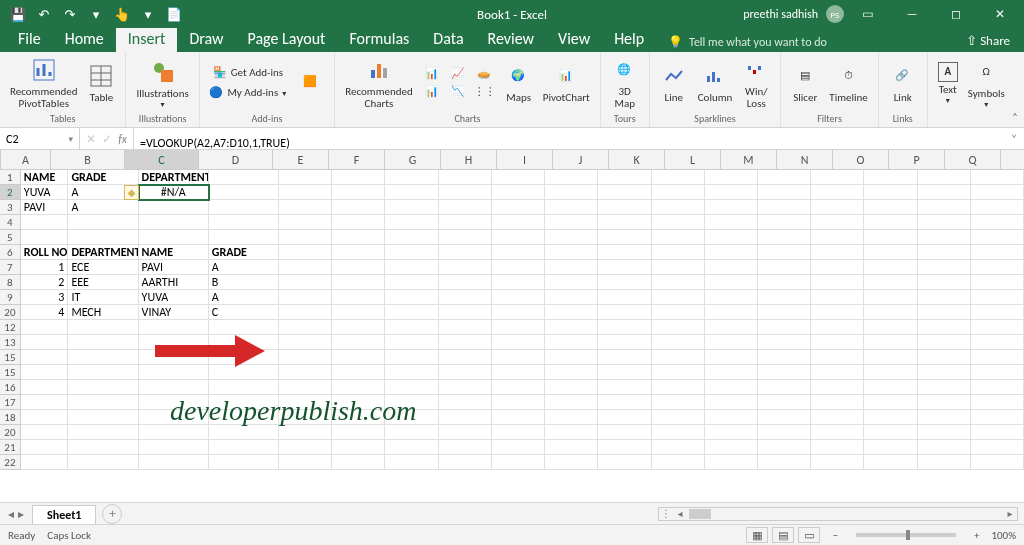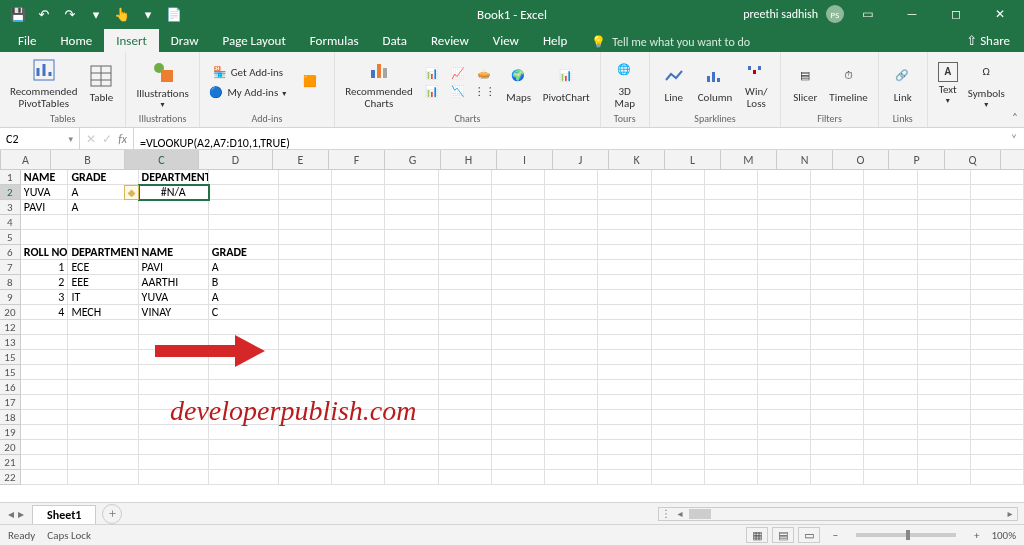--- a/index.html
+++ b/index.html
@@ -9,21 +9,21 @@
   .titlebar { background: #217346; color: #fff; height: 28px; display: flex; align-items: center; position: relative; }
   .qat { display: flex; align-items: center; gap: 2px; padding-left: 6px; }
   .qat .q { width: 24px; height: 24px; display:flex; align-items:center; justify-content:center; font-size: 13px; cursor: pointer; }
   .title-center { position: absolute; left: 50%; transform: translateX(-50%); font-size: 13px; }
   .title-right { margin-left: auto; display: flex; align-items: center; gap: 4px; padding-right: 4px; font-size: 12px; }
   .avatar { width: 18px; height: 18px; border-radius: 50%; background: #8fb99b; display:inline-flex; align-items:center; justify-content:center; font-size:9px; margin-left:4px;}
   .winbtn { width: 40px; height: 28px; display:flex; align-items:center; justify-content:center; font-size: 12px; }
 
   
   .tabs { background: #217346; height: 24px; display: flex; align-items: flex-end; padding-left: 6px; color: #fff; }
-  .tab { padding: 4px 12px; font-size: 13px; cursor: pointer; margin-top: 7px; }
+  .tab { padding: 4px 12px; font-size: 16px; cursor: pointer; margin-top: 7px; }
   .tab.active { background: #f3f3f3; color: #217346; }
   .tellme { display:flex; align-items:center; gap:6px; margin-left: 12px; color: #d6e9dd; font-size: 12px; padding-bottom:3px;}
   .share { margin-left: auto; padding: 4px 14px; font-size: 13px; }
 
   
   .ribbon { background: #f3f3f3; height: 76px; border-bottom: 1px solid #d4d4d4; display: flex; position: relative; }
   .group { border-right: 1px solid #e1e1e1; padding: 2px 8px 0 8px; display:flex; flex-direction:column; align-items:center; justify-content:space-between; }
   .group-body { display:flex; align-items:center; gap:6px; flex:1; }
   .group-label { font-size: 10px; color: #666; padding-bottom: 2px; }
   .rbtn { display:flex; flex-direction:column; align-items:center; justify-content:center; font-size: 11px; color:#333; cursor:pointer; text-align:center; line-height:1.1; padding:2px;}
@@ -51,21 +51,21 @@
   .cell { border-right:1px solid #e0e0e0; border-bottom:1px solid #e0e0e0; padding:0 3px; font-size:12px; display:flex; align-items:center; overflow:hidden; white-space:nowrap;}
   .bold { font-weight:bold; }
   .ra { justify-content:flex-end; }
   .ctr { justify-content:center; }
   .sel-cell { outline: 2px solid #217346; outline-offset:-1px; z-index:5; position:relative;}
 
   .smart-tag { position:absolute; left:124px; top:15px; width:15px; height:15px; background:#fff9e6; border:1px solid #d6b656; display:flex; align-items:center; justify-content:center; z-index:10;}
   .smart-tag::before { content:"◆"; color:#d6b656; font-size:10px;}
 
   .arrow-annot { position:absolute; left:155px; top:165px; z-index:20; }
-  .water { position:absolute; left:170px; top:225px; font-family:"Brush Script MT","Segoe Script",cursive; font-size:28px; font-style:italic; color:#b91c1c; z-index:20;}
+  .water { position:absolute; left:170px; top:225px; font-family:"Brush Script MT","Segoe Script",cursive; font-size:28px; font-style:italic; color:#14532d; z-index:20;}
 
   
   .sheettabs { height: 22px; background:#f3f3f3; border-top:1px solid #d4d4d4; display:flex; align-items:center; }
   .st-nav { display:flex; gap:4px; padding:0 8px; color:#777; }
   .st { border:1px solid #ccc; border-bottom:none; padding:2px 14px; font-size:12px; background:#fff; font-weight:bold; margin-top:2px;}
   .st-new { width:20px; height:20px; border:1px solid #ccc; border-radius:50%; display:flex; align-items:center; justify-content:center; color:#777; margin-left:6px; font-size:12px;}
   .hscroll { margin-left:auto; width:360px; height:14px; background:#f3f3f3; border:1px solid #ccc; display:flex; align-items:center; margin-right:6px;}
   .hscroll .thumb { width:22px; height:10px; background:#cdcdcd; margin-left:2px;}
   .hscroll .ar { width:14px; text-align:center; color:#777; font-size:10px;}
 
@@ -700,41 +700,20 @@
         <div class="cell" style="width: 56px;"></div>
         <div class="cell" style="width: 56px;"></div>
         <div class="cell" style="width: 56px;"></div>
         <div class="cell" style="width: 56px;"></div>
         <div class="cell" style="width: 56px;"></div>
         <div class="cell" style="width: 56px;"></div>
         <div class="cell" style="width: 56px;"></div>
         <div class="cell" style="width: 56px;"></div>
       </div>
       <div class="row">
-        <div class="rh">19</div>
-        <div class="cell" style="width: 50px;"></div>
-        <div class="cell" style="width: 74px;"></div>
-        <div class="cell" style="width: 74px;"></div>
-        <div class="cell" style="width: 74px;"></div>
-        <div class="cell" style="width: 56px;"></div>
-        <div class="cell" style="width: 56px;"></div>
-        <div class="cell" style="width: 56px;"></div>
-        <div class="cell" style="width: 56px;"></div>
-        <div class="cell" style="width: 56px;"></div>
-        <div class="cell" style="width: 56px;"></div>
-        <div class="cell" style="width: 56px;"></div>
-        <div class="cell" style="width: 56px;"></div>
-        <div class="cell" style="width: 56px;"></div>
-        <div class="cell" style="width: 56px;"></div>
-        <div class="cell" style="width: 56px;"></div>
-        <div class="cell" style="width: 56px;"></div>
-        <div class="cell" style="width: 56px;"></div>
-        <div class="cell" style="width: 56px;"></div>
-      </div>
-      <div class="row">
         <div class="rh">20</div>
         <div class="cell" style="width: 50px;"></div>
         <div class="cell" style="width: 74px;"></div>
         <div class="cell" style="width: 74px;"></div>
         <div class="cell" style="width: 74px;"></div>
         <div class="cell" style="width: 56px;"></div>
         <div class="cell" style="width: 56px;"></div>
         <div class="cell" style="width: 56px;"></div>
         <div class="cell" style="width: 56px;"></div>
         <div class="cell" style="width: 56px;"></div>

